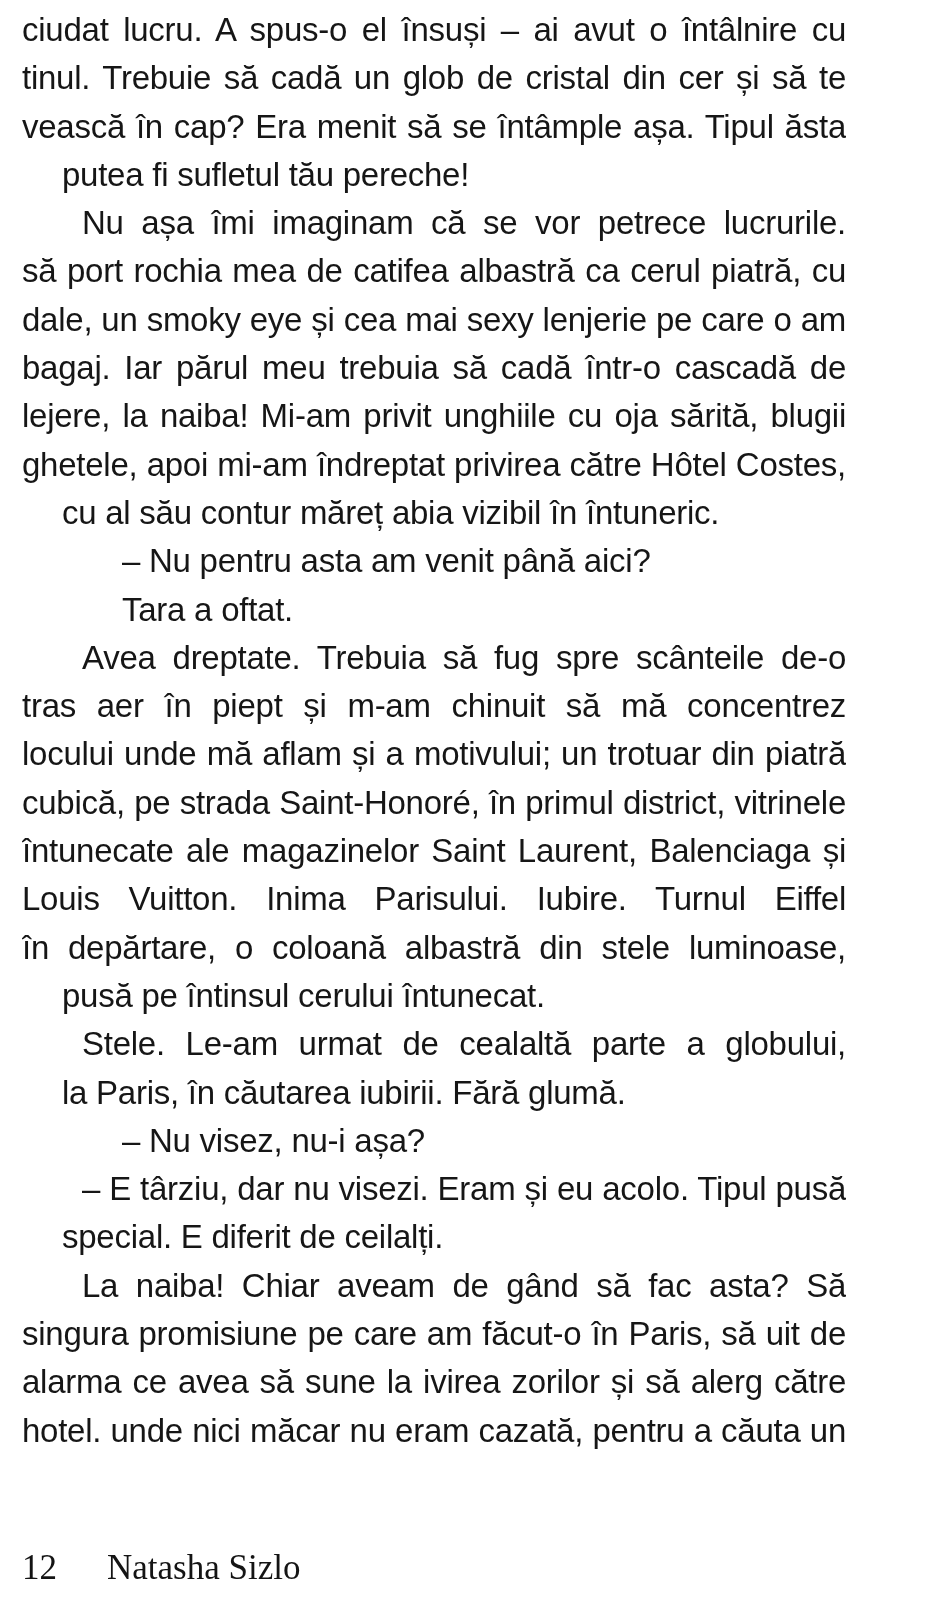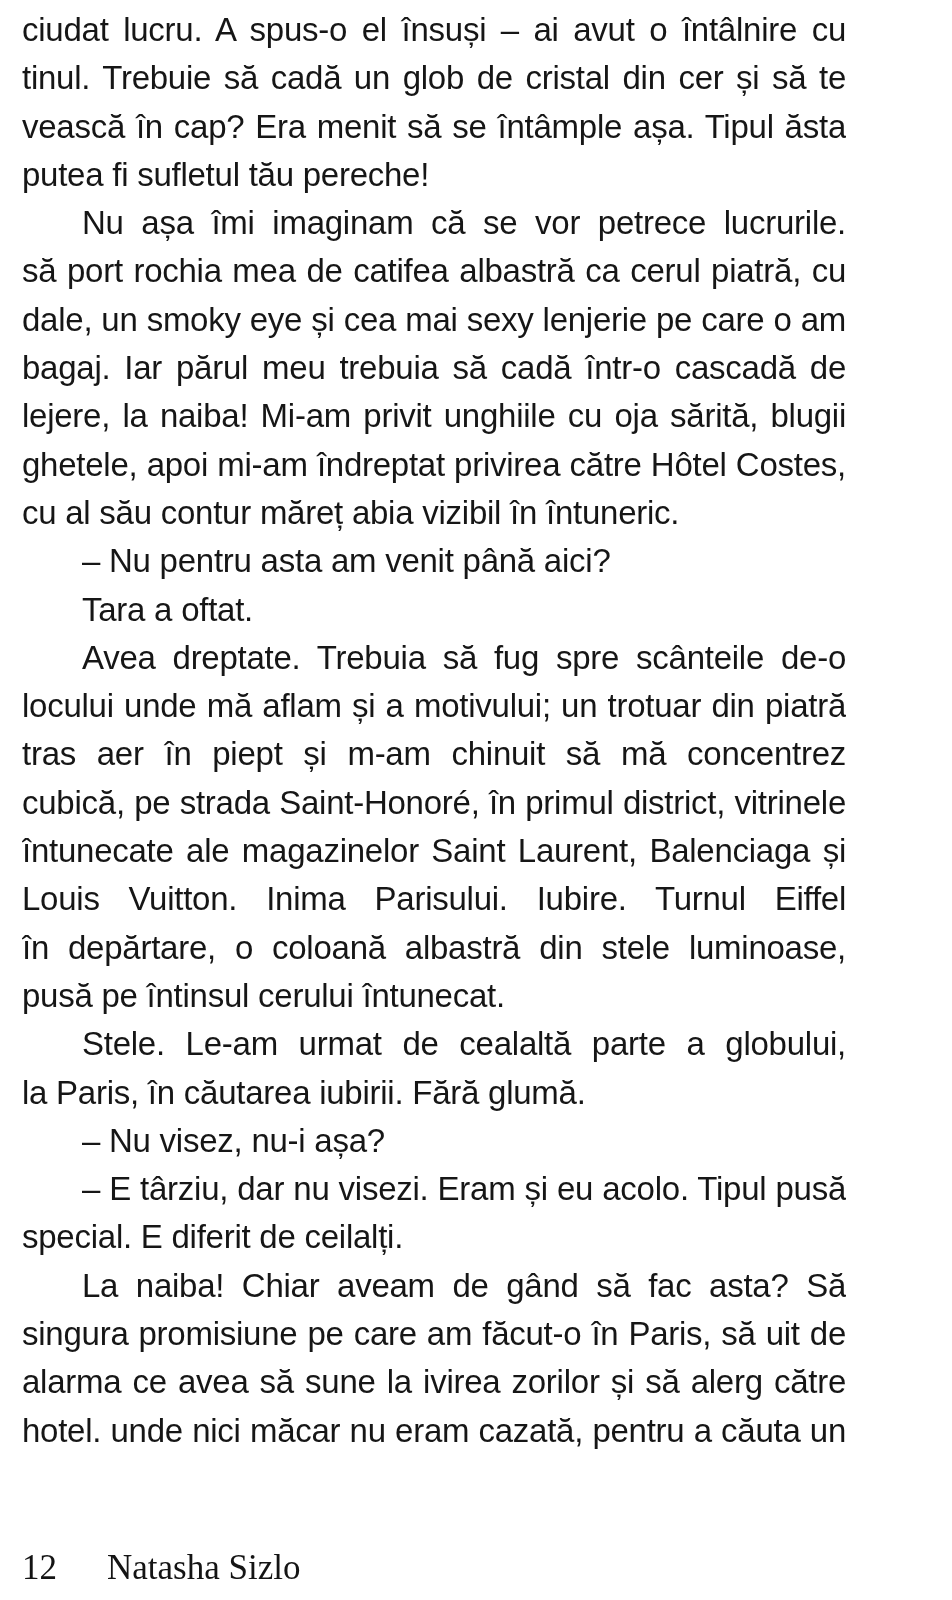--- a/index.html
+++ b/index.html
@@ -22,21 +22,21 @@
     height: 48.3px;
     line-height: 48.3px;
     font-size: 33px;
     font-weight: 300;
     letter-spacing: -0.25px;
     white-space: normal;
     text-align: justify;
     text-align-last: justify;
     overflow: hidden;
   }
-  .ln.end { text-align-last: left; }
+  .ln.end { text-align-last: left; margin-left: 40px; }
   .ln.ind { padding-left: 60px; }
   .em { }
   .footer {
     position: absolute;
     left: 22px;
     top: 1548px;
     font-family: "Liberation Serif", serif;
     font-size: 35px;
     color: #141414;
     width: 896px;
@@ -56,22 +56,22 @@
     <div class="ln ind">Nu așa îmi imaginam că se vor petrece lucrurile. Trebuia</div>
     <div class="ln">să port rochia mea de catifea albastră ca cerul piatră, cu san-</div>
     <div class="ln"><span>dale, un </span><span class="em">smoky eye</span><span> și cea mai sexy lenjerie pe care o am în</span></div>
     <div class="ln">bagaj. Iar părul meu trebuia să cadă într-o cascadă de bucle</div>
     <div class="ln">lejere, la naiba! Mi-am privit unghiile cu oja sărită, blugii și</div>
     <div class="ln">ghetele, apoi mi-am îndreptat privirea către Hôtel Costes,</div>
     <div class="ln end">cu al său contur măreț abia vizibil în întuneric.</div>
     <div class="ln ind end">– Nu pentru asta am venit până aici?</div>
     <div class="ln ind end">Tara a oftat.</div>
     <div class="ln ind">Avea dreptate. Trebuia să fug spre scânteile de-o clipă</div>
+    <div class="ln">tras aer în piept și m-am chinuit să mă concentrez asupra</div>
     <div class="ln">locului unde mă aflam și a motivului; un trotuar din piatră</div>
-    <div class="ln">tras aer în piept și m-am chinuit să mă concentrez asupra</div>
     <div class="ln">cubică, pe strada Saint-Honoré, în primul district, vitrinele</div>
     <div class="ln">întunecate ale magazinelor Saint Laurent, Balenciaga și</div>
     <div class="ln"><span>Louis Vuitton. Inima Parisului. </span><span class="em">Iubire</span><span>. Turnul Eiffel strălucea</span></div>
     <div class="ln">în depărtare, o coloană albastră din stele luminoase, supra-</div>
     <div class="ln end">pusă pe întinsul cerului întunecat.</div>
     <div class="ln ind">Stele. Le-am urmat de cealaltă parte a globului, tocmai</div>
     <div class="ln end">la Paris, în căutarea iubirii. Fără glumă.</div>
     <div class="ln ind end">– Nu visez, nu-i așa?</div>
     <div class="ln ind">– E târziu, dar nu visezi. Eram și eu acolo. Tipul pusă e</div>
     <div class="ln end">special. E diferit de ceilalți.</div>

